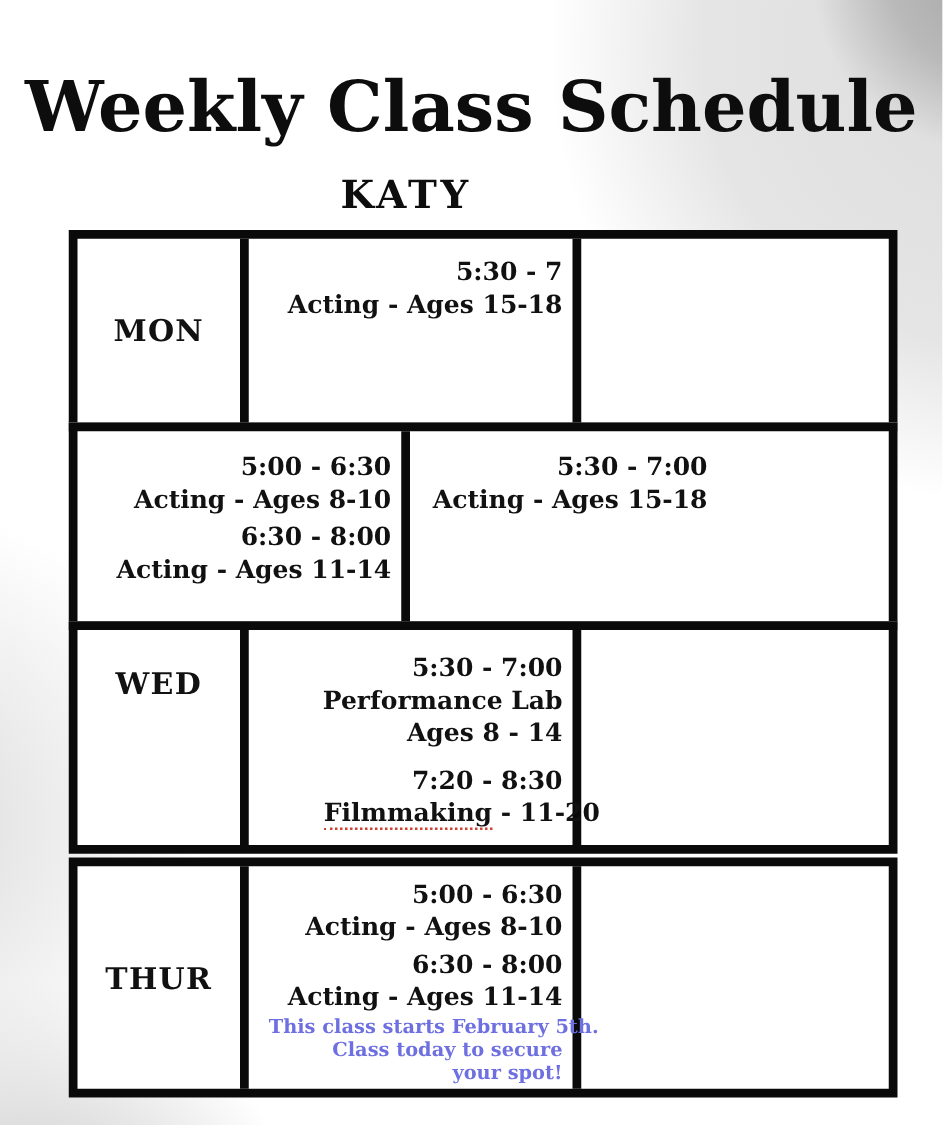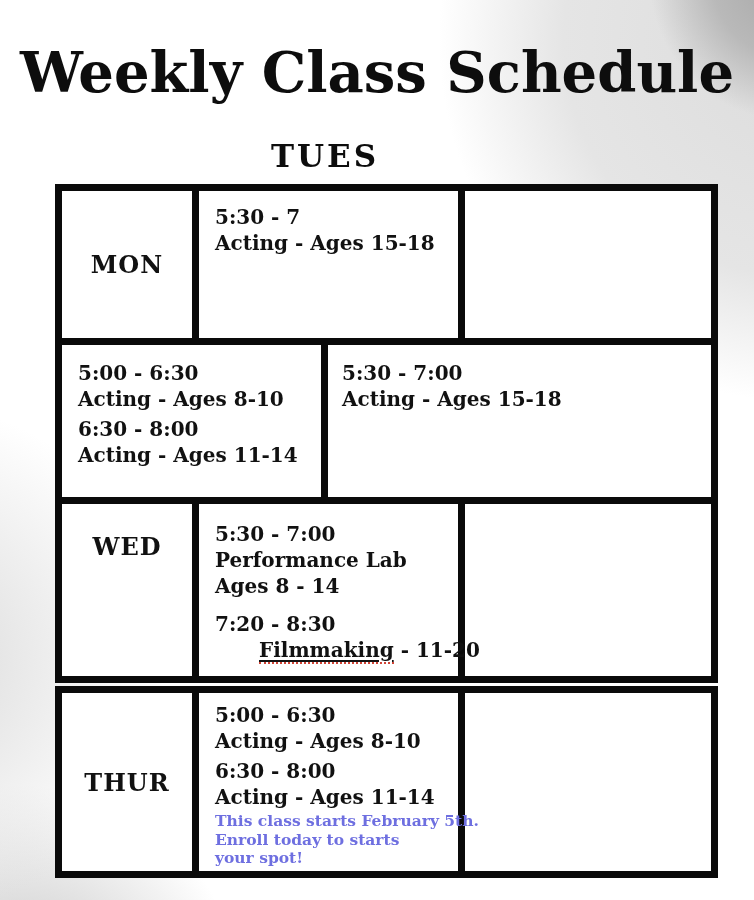--- a/index.html
+++ b/index.html
@@ -11,21 +11,21 @@
     font-weight:bold;
     color:#111;
     background:
       radial-gradient(circle 140px at 790px -20px, #a6a6a6 0%, #b9b9b9 55%, rgba(185,185,185,0) 100%),
       radial-gradient(circle 430px at 800px 40px, #dcdcdc 0%, #e5e5e5 55%, rgba(235,235,235,0) 84%),
       radial-gradient(circle 330px at -90px 660px, #d9d9d9 0%, rgba(226,226,226,0) 78%),
       radial-gradient(circle 300px at 20px 1010px, #bfbfbf 0%, rgba(205,205,205,0) 75%),
       #ffffff;
   }
   .title {
-    position:absolute; top:42px; left:0; width:100%;
+    position:absolute; top:56px; left:0; width:100%;
     margin:0; text-align:center;
     font-size:56px; line-height:1.1; white-space:nowrap;
     color:#0d0d0d;
   }
   .col-headers { position:absolute; top:138px; left:0; width:100%; height:34px; }
   .col-header { position:absolute; top:0; text-align:center; font-size:31px; letter-spacing:3px; color:#0d0d0d; white-space:nowrap; }
   .col-header.katy    { left:192px; width:266px; }
   .col-header.midtown { left:458px; width:260px; }
 
   .table { position:absolute; left:55px; top:184px; width:663px; }
@@ -35,57 +35,56 @@
     border:7px solid #0a0a0a;
     background:#fff;
   }
   .row.tues, .row.wed { margin-top:-7px; }
   .row.thur { margin-top:3px; }
   .row.mon  { height:161px; }
   .row.tues { height:166px; }
   .row.wed  { height:186px; }
   .row.thur { height:192px; }
 
-  .cell { box-sizing:border-box; }
+  .cell { box-sizing:border-box;text-align:right; }
   .day-cell {
     width:137px; border-right:7px solid #0a0a0a;
     display:flex; align-items:center; justify-content:center;
     font-size:24px; letter-spacing:1px;
   }
   .row.wed .day-cell { align-items:flex-start; padding-top:28px; }
   .katy-cell    { width:266px; border-right:7px solid #0a0a0a; padding:14px 8px 0 16px; }
   .midtown-cell { width:246px; padding:15px 8px 0 14px; }
   .row.mon  .katy-cell { padding-top:13px; }
   .row.tues .katy-cell { padding-top:15px; }
   .row.wed  .katy-cell { padding-top:17px; }
   .row.thur .katy-cell { padding-top:9px; }
 
   .line { font-size:20px; line-height:26px; white-space:nowrap; }
   .entry + .entry { margin-top:4px; }
   .row.wed .entry + .entry { margin-top:12px; }
 
   .misspell {
-    text-decoration:underline;
     text-underline-offset:3px;
     border-bottom:2px dotted #cf4335;
     padding-bottom:0px;
     margin-left:44px;
   }
   .note { margin-top:2px; color:#6e6fe0; }
   .note div { font-size:15.5px; line-height:18.5px; white-space:nowrap; }
 </style>
 </head>
 <body>
 
 <div class="page">
 
   <h1 class="title">Weekly Class Schedule</h1>
 
   <div class="col-headers">
-    <div class="col-header katy">TUES</div>
+    <div class="col-header katy">KATY</div>
   </div>
 
   <div class="table">
 
     <div class="row mon">
       <div class="cell day-cell">MON</div>
       <div class="cell katy-cell">
         <div class="entry">
           <div class="line">5:30 - 7</div>
           <div class="line">Acting - Ages 15-18</div>
@@ -135,21 +134,21 @@
         <div class="entry">
           <div class="line">5:00 - 6:30</div>
           <div class="line">Acting - Ages 8-10</div>
         </div>
         <div class="entry">
           <div class="line">6:30 - 8:00</div>
           <div class="line">Acting - Ages 11-14</div>
         </div>
         <div class="note">
           <div>This class starts February 5th.</div>
-          <div>Enroll today to starts</div>
+          <div>Class today to secure</div>
           <div>your spot!</div>
         </div>
       </div>
       <div class="cell midtown-cell"></div>
     </div>
 
   </div>
 </div>
 
 </body></html>

